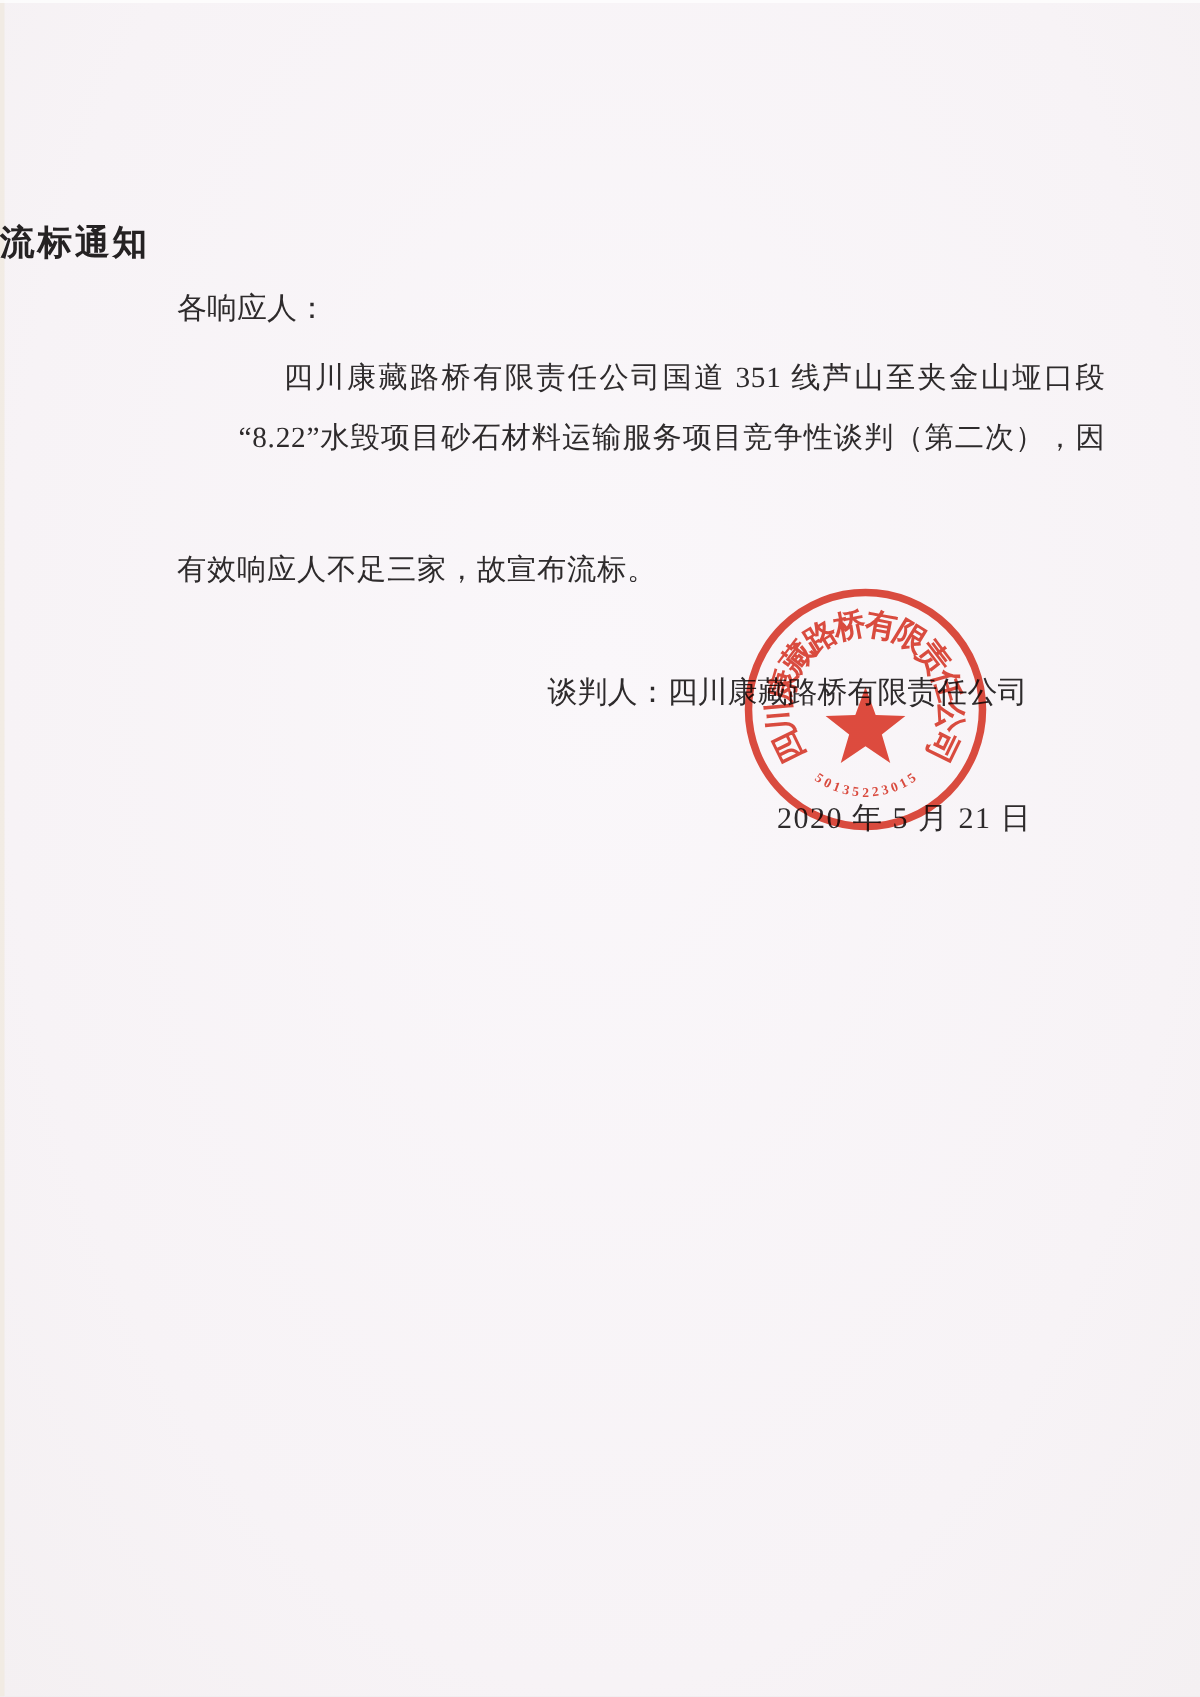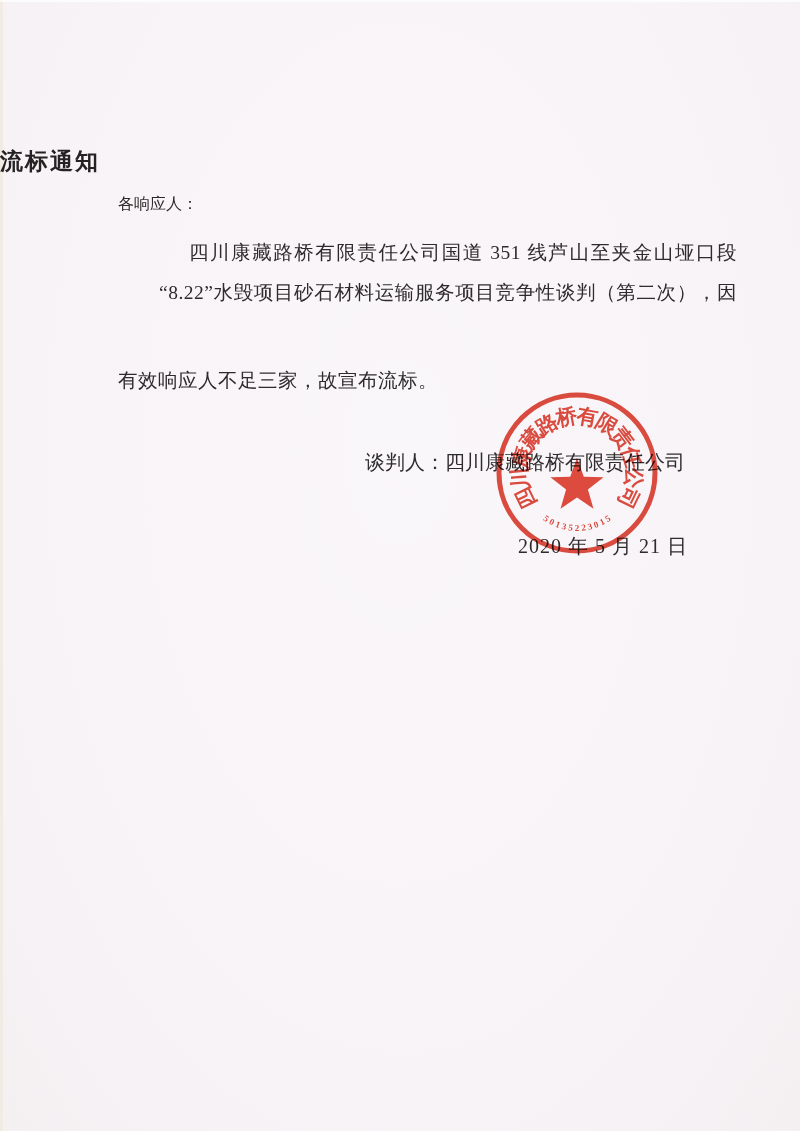--- a/index.html
+++ b/index.html
@@ -44,21 +44,21 @@
     font-weight: 600;
     letter-spacing: 2px;
     line-height: 1.2;
     color: #252223;
     margin-top: 40px;
   }
   .salutation {
     position: absolute;
     left: 118px;
     top: 194px;
-    font-size: 16px;
+    font-size: 20px;
     line-height: 1.2;
   }
   .body-line {
     position: absolute;
     left: 118px;
     width: 578px;
     font-size: 19.5px;
     line-height: 1.25;
     letter-spacing: 0.5px;
     color: #2e2b2c;

